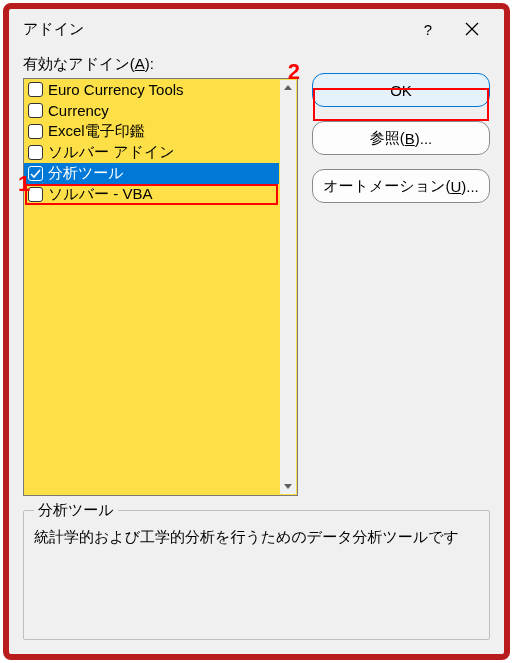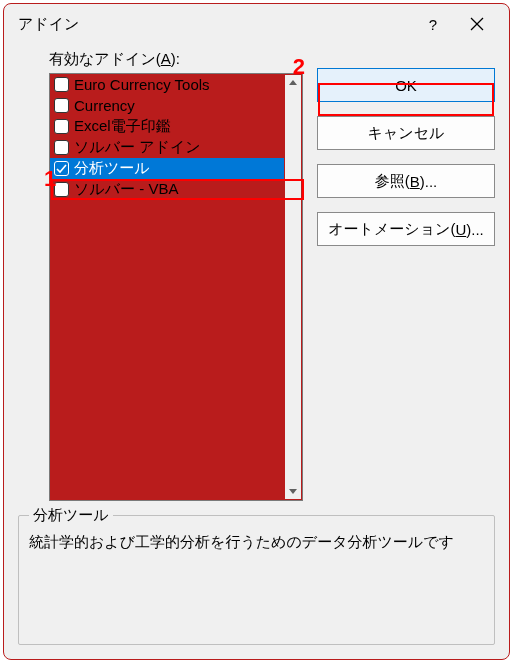--- a/index.html
+++ b/index.html
@@ -10,21 +10,21 @@
       margin: 0;
       padding: 3px;
       background: #fff;
       width: 513px;
       height: 663px;
     }
     .dialog {
       width: 507px;
       height: 657px;
       background: #f0f0f0;
-      border: 1px solid #b91c1c;
+      border: 6px solid #b91c1c;
       border-radius: 8px;
       position: relative;
       display: flex;
       flex-direction: column;
     }
     .titlebar {
       height: 40px;
       display: flex;
       align-items: center;
       padding: 0 10px 0 14px;
@@ -51,21 +51,20 @@
       flex: 1;
       padding: 6px 14px 14px 14px;
       display: flex;
       flex-direction: column;
     }
     .top-row {
       display: flex;
       flex: 1;
       gap: 14px;
       min-height: 0;
-      margin-left: 31px;
     }
     .left-col {
       flex: 1;
       display: flex;
       flex-direction: column;
       position: relative;
     }
     .addins-label {
       font-size: 15px;
       color: #000;
@@ -74,21 +73,21 @@
     .addins-label .ul {
       text-decoration: underline;
     }
     .list-wrap {
       position: relative;
       flex: 1;
       display: flex;
     }
     .listbox {
       flex: 1;
-      background: #b91c1c;
+      background: #fde047;
       border: 1px solid #7a7a7a;
       overflow: hidden;
       position: relative;
       min-height: 0;
     }
     .list-inner {
       position: absolute;
       left: 0; right: 18px; top: 0; bottom: 0;
       overflow: auto;
     }
@@ -154,21 +153,21 @@
       width: 178px;
       display: flex;
       flex-direction: column;
       gap: 14px;
       padding-top: 18px;
     }
     .btn {
       height: 34px;
       background: #fdfdfd;
       border: 1px solid #8a8a8a;
-      border-radius: 0;
+      border-radius: 12px;
       font-size: 15px;
       color: #000;
       display: flex;
       align-items: center;
       justify-content: center;
       cursor: pointer;
     }
     .btn.ok {
       background: #e5f1fb;
       border-color: #0078d4;
@@ -281,23 +280,20 @@
           <div class="anno anno-num" style="left:-5px; top:93px;">1</div>
           <div class="anno anno-box" style="left:2px; top:106px; width:253px; height:21px;"></div>
         </div>
       </div>
 
       <div class="right-col">
         <div class="btn ok">
           <span>OK</span>
         </div>
         <div class="btn">
-          <span>キャンセル</span>
-        </div>
-        <div class="btn">
           <span>参照(</span>
             <span class="ul">B</span>
             <span>)...</span>
         </div>
         <div class="btn">
           <span>オートメーション(</span>
             <span class="ul">U</span>
             <span>)...</span>
         </div>
       </div>

